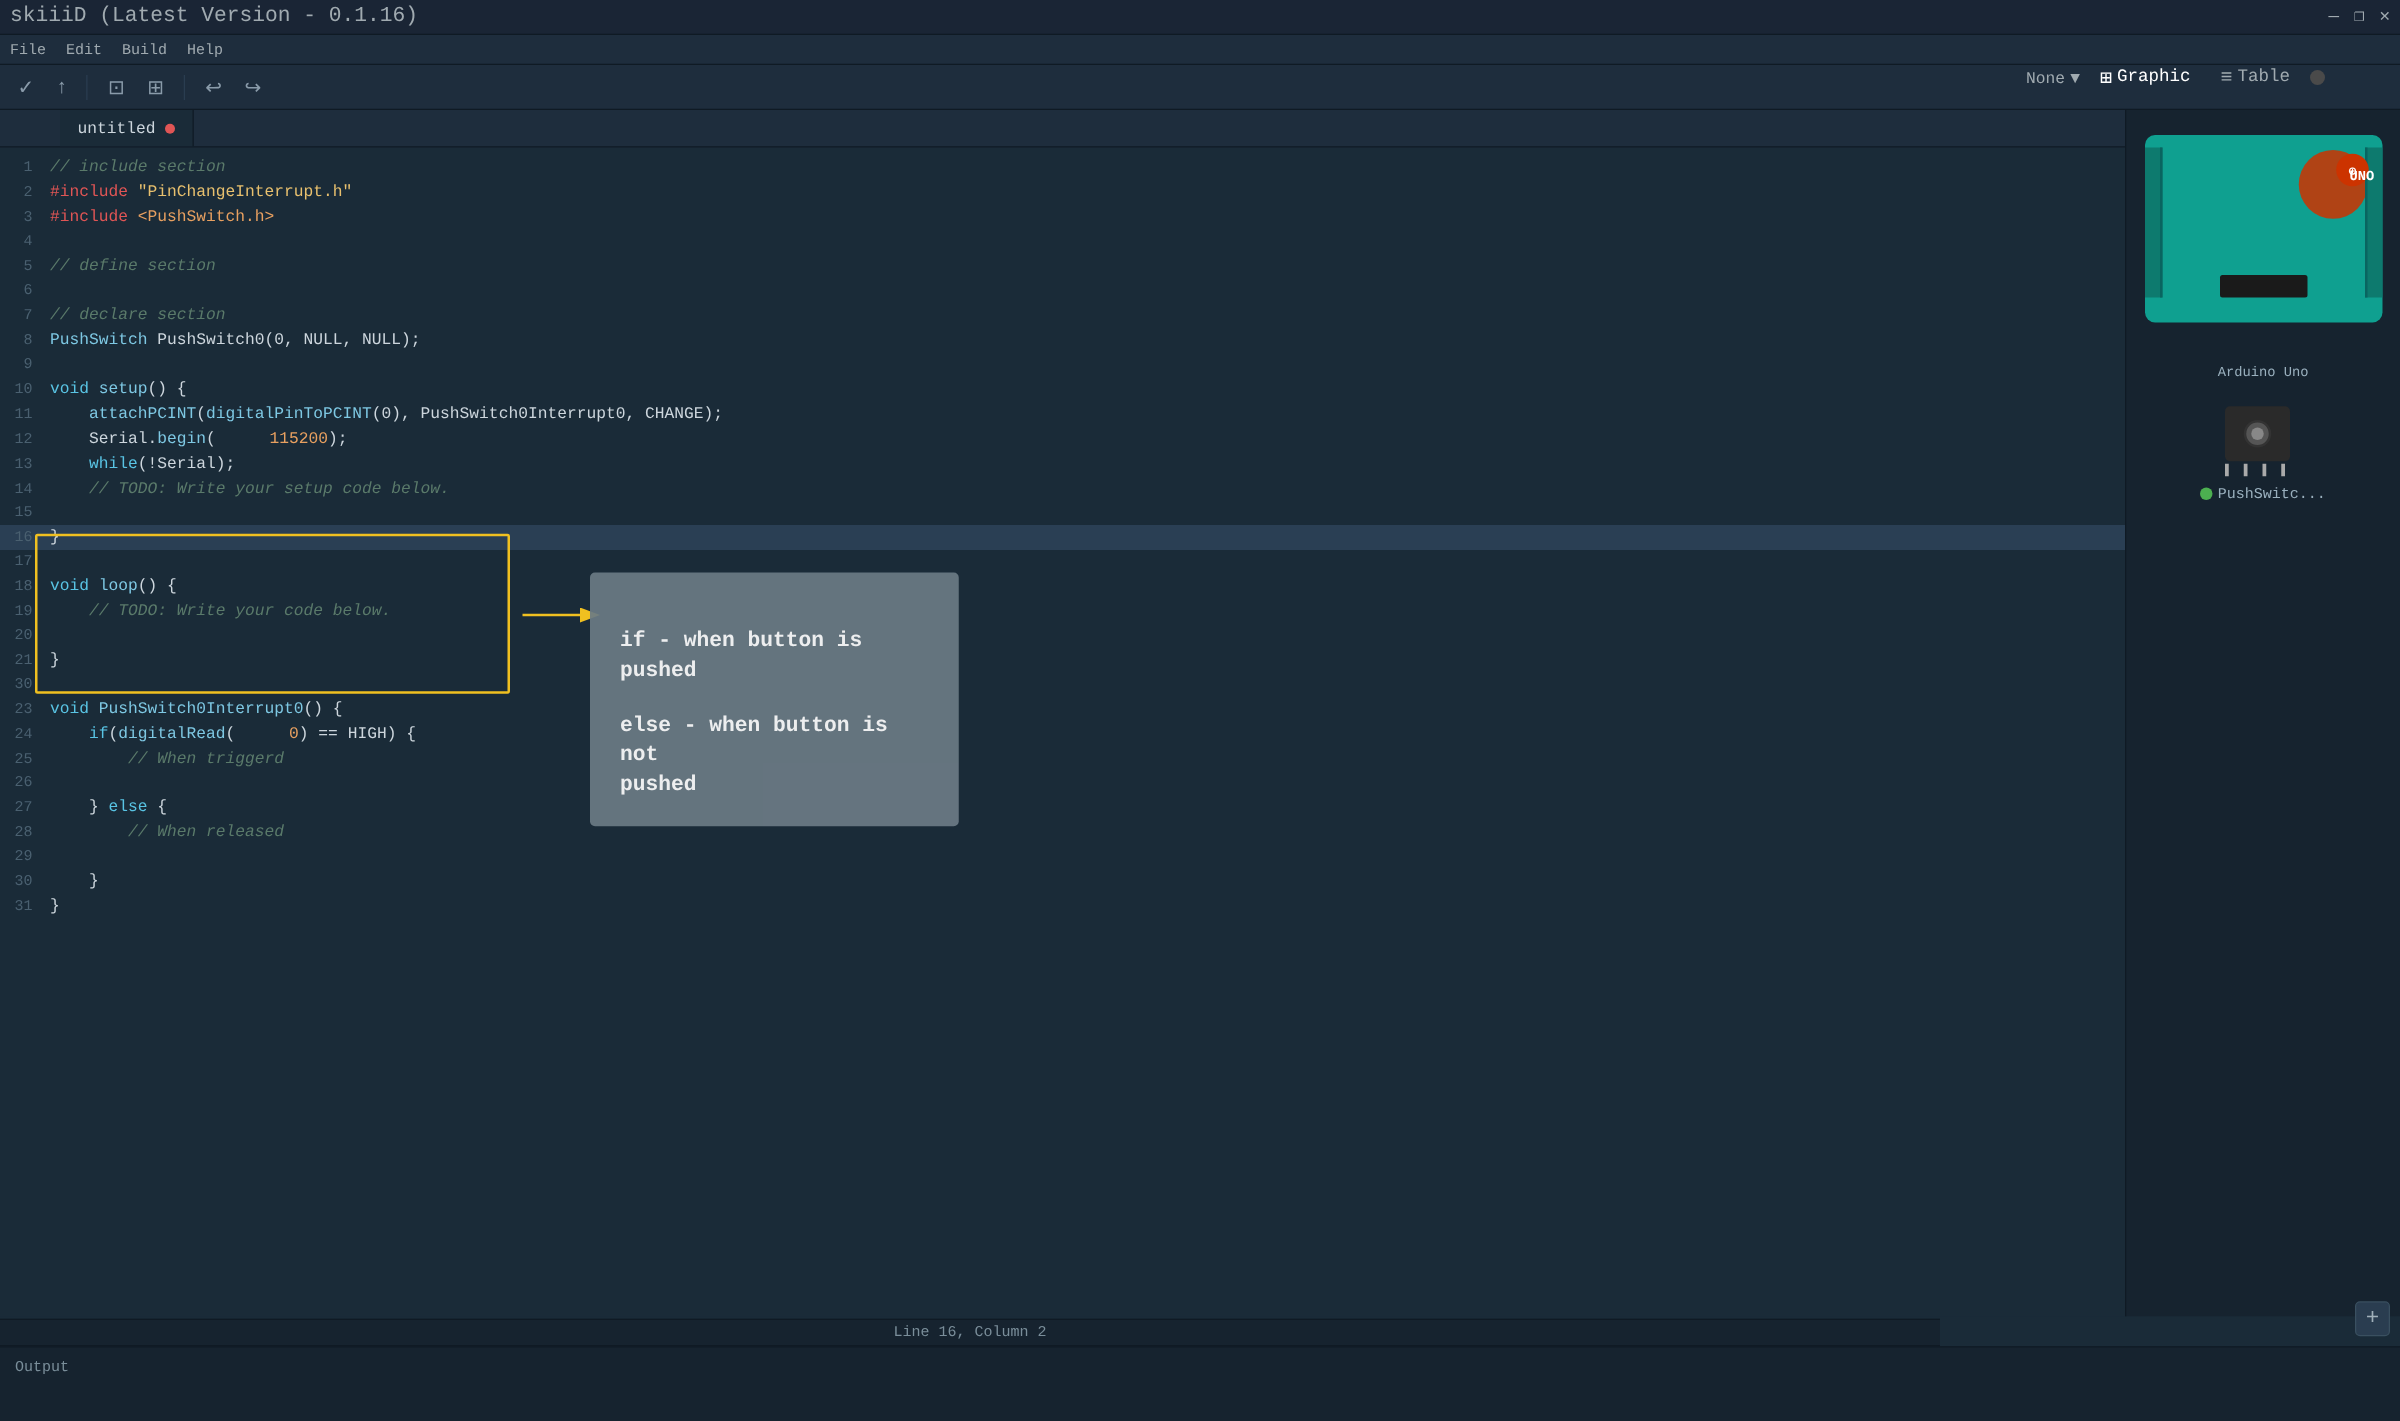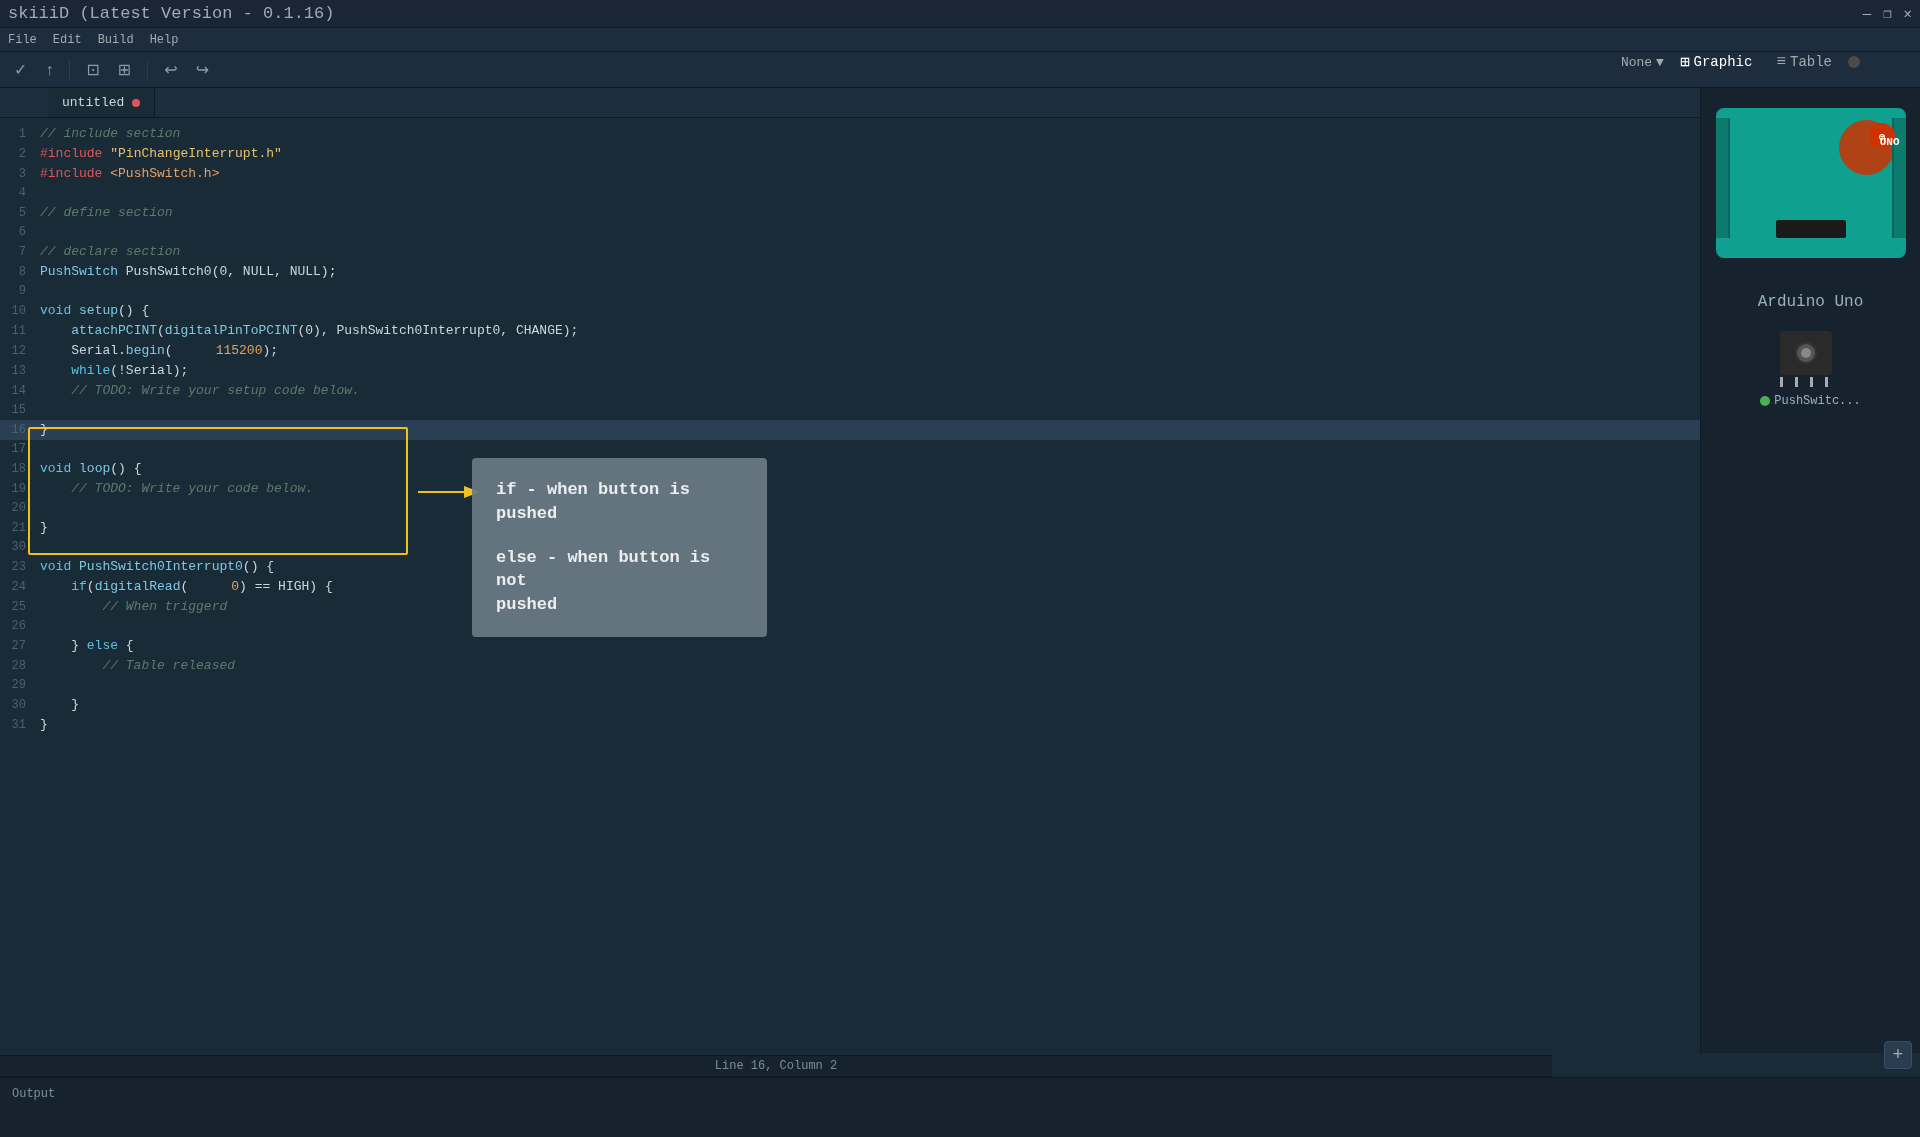--- a/index.html
+++ b/index.html
@@ -202,20 +202,21 @@
     }
     #annotation p {
       font-size: 17px;
       font-weight: bold;
       color: #ffffff;
       line-height: 1.4;
       font-family: 'Courier New', monospace;
     }
     #annotation p:first-child {
       margin-bottom: 20px;
+      margin-top: 24px;
     }
 
     
     #arrow-svg {
       position: absolute;
       left: 28px;
       top: 310px;
       pointer-events: none;
       z-index: 9;
     }
@@ -304,21 +305,21 @@
     }
     .board-connector-right {
       position: absolute;
       right: 0; top: 10px;
       width: 14px;
       height: 120px;
       background: #0d7a6e;
       border-left: 2px solid #096560;
     }
     #arduino-name {
-      font-size: 16px;
+      font-size: 11px;
       color: #9ab0be;
       margin-top: 6px;
       text-align: center;
     }
 
     
     #pushswitch-container {
       display: flex;
       flex-direction: column;
       align-items: center;
@@ -596,21 +597,21 @@
       <div class="code-line">
         <span class="line-num">26</span>
         <span class="line-content"></span>
       </div>
       <div class="code-line">
         <span class="line-num">27</span>
         <span class="line-content">    } <span class="kw">else</span> {</span>
       </div>
       <div class="code-line">
         <span class="line-num">28</span>
-        <span class="line-content cmt">        // Table released</span>
+        <span class="line-content cmt">        // When released</span>
       </div>
       <div class="code-line">
         <span class="line-num">29</span>
         <span class="line-content"></span>
       </div>
       <div class="code-line">
         <span class="line-num">30</span>
         <span class="line-content">    }</span>
       </div>
       <div class="code-line">

